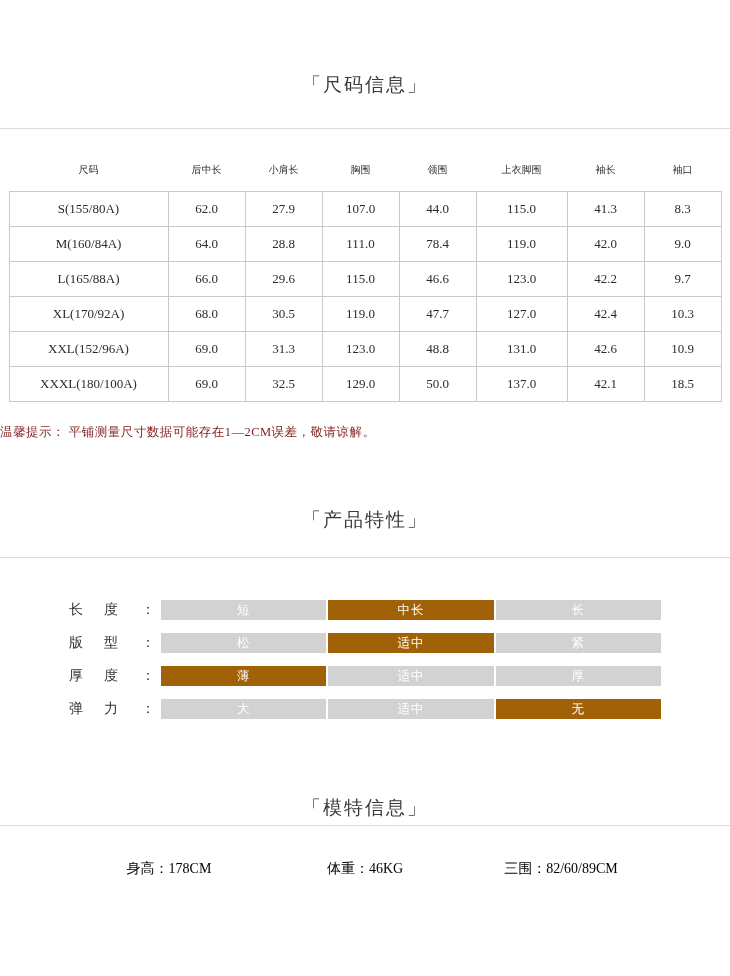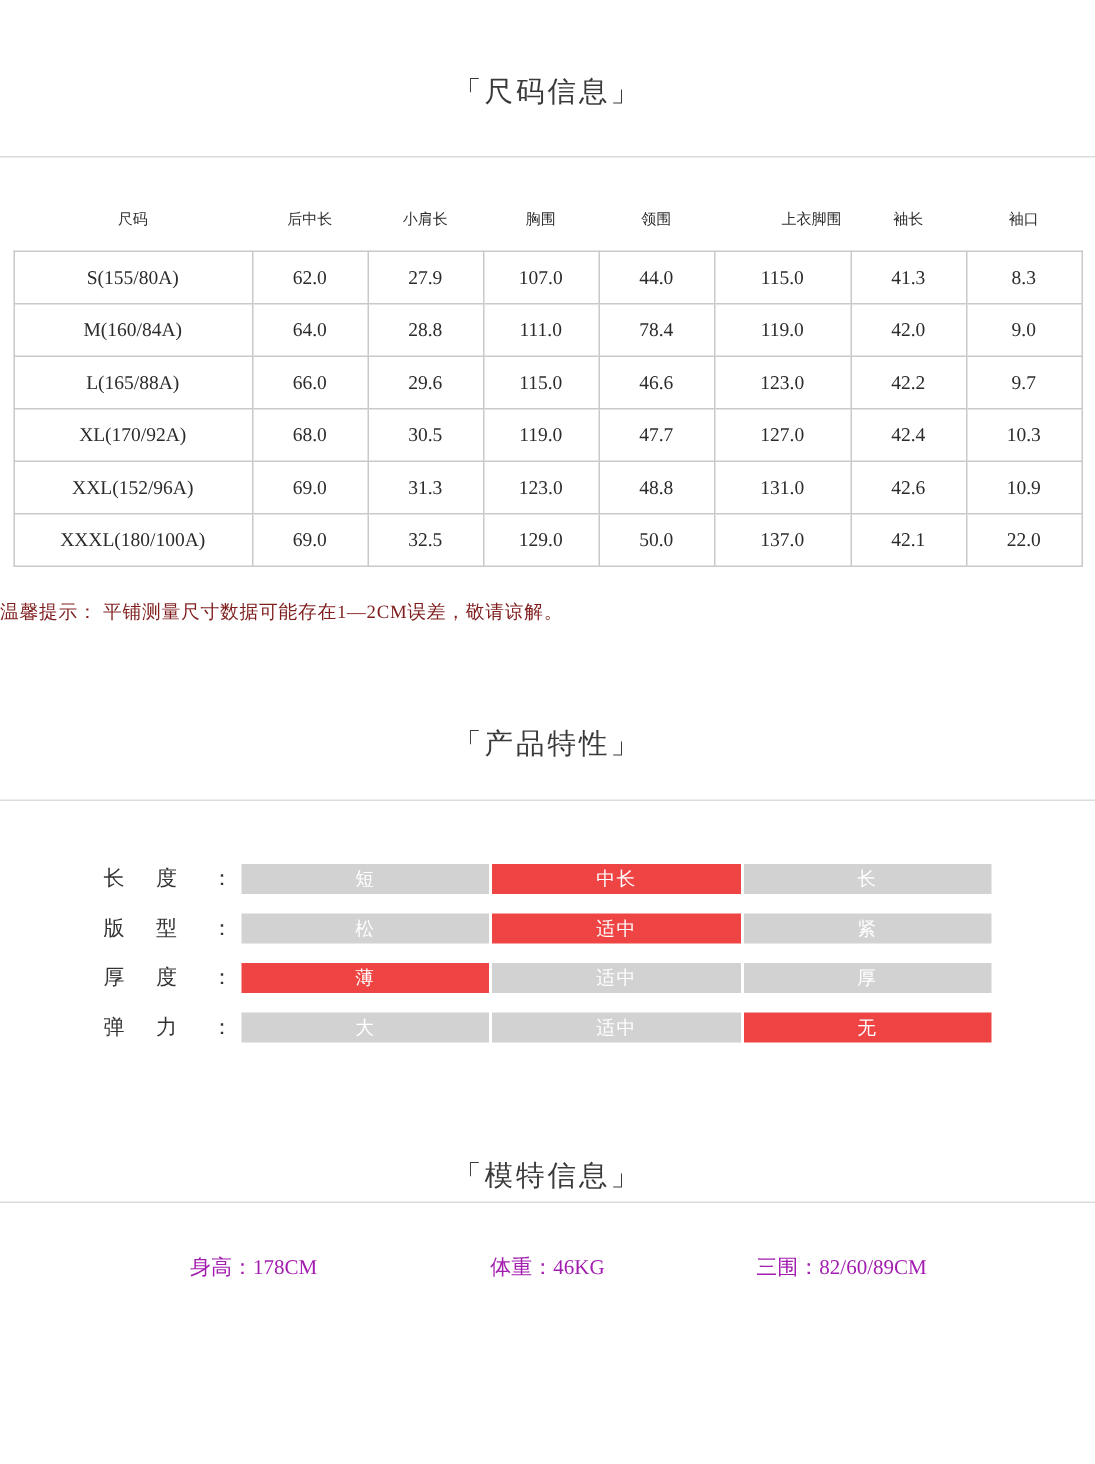--- a/index.html
+++ b/index.html
@@ -27,20 +27,21 @@
   .hr {
     border: none;
     border-top: 1px solid #dcdcdc;
     margin: 0;
     width: 100%;
   }
 
   
   #size-section {
     padding-top: 48px;
+    margin-top: 24px;
   }
   #size-title {
     margin-bottom: 30px;
   }
 
   table.size-table {
     border-collapse: collapse;
     margin: 0 auto;
     margin-top: 26px;
     font-size: 13px;
@@ -66,21 +67,21 @@
     width: 146px;
   }
   table.size-table td.num-col {
     width: 64px;
   }
   table.size-table td.wide-col {
     width: 78px;
   }
   table.size-table th.name-col { width: 146px; }
   table.size-table th.num-col { width: 64px; }
-  table.size-table th.wide-col { width: 78px; text-align: right; }
+  table.size-table th.wide-col { width: 78px; }
 
   .note {
     text-align: left;
     font-size: 12.5px;
     color: #7f1d1d;
     margin-top: 22px;
     letter-spacing: 0.5px;
   }
 
   
@@ -122,42 +123,42 @@
     height: 20px;
     margin-right: 2px;
     text-align: center;
     line-height: 20px;
     font-size: 12.5px;
     color: #ffffff;
     letter-spacing: 1px;
   }
   .bar:last-child { margin-right: 0; }
   .bar.off { background: #d2d2d2; }
-  .bar.on  { background: #ef4444; font-family: Liberation Serif, serif; }
+  .bar.on  { background: #a16207; font-family: Liberation Serif, serif; }
 
   
   #model-section {
     margin-top: 76px;
   }
   #model-title {
     margin-bottom: 4px;
   }
   .model-sub {
     text-align: center;
     font-size: 14px;
     color: #3a3a3a;
     margin-top: 2px;
     margin-bottom: 16px;
   }
   .model-stats {
     display: flex;
     justify-content: center;
     padding-top: 34px;
     font-size: 14px;
-    color: #a21caf;
+    color: #000000;
   }
   .model-stats .stat {
     width: 196px;
     text-align: center;
   }
 </style>
 </head>
 <body>
 
 <section id="size-section">
@@ -229,21 +230,21 @@
         <td class="num-col">10.9</td>
       </tr>
       <tr>
         <td class="name-col">XXXL(180/100A)</td>
         <td class="num-col">69.0</td>
         <td class="num-col">32.5</td>
         <td class="num-col">129.0</td>
         <td class="num-col">50.0</td>
         <td class="wide-col">137.0</td>
         <td class="num-col">42.1</td>
-        <td class="num-col">22.0</td>
+        <td class="num-col">18.5</td>
       </tr>
     </tbody>
   </table>
 
   <div class="note">温馨提示： 平铺测量尺寸数据可能存在1—2CM误差，敬请谅解。</div>
 </section>
 
 <section id="feature-section">
   <div class="section-title" id="feature-title">「产品特性」</div>
   <hr class="hr">

